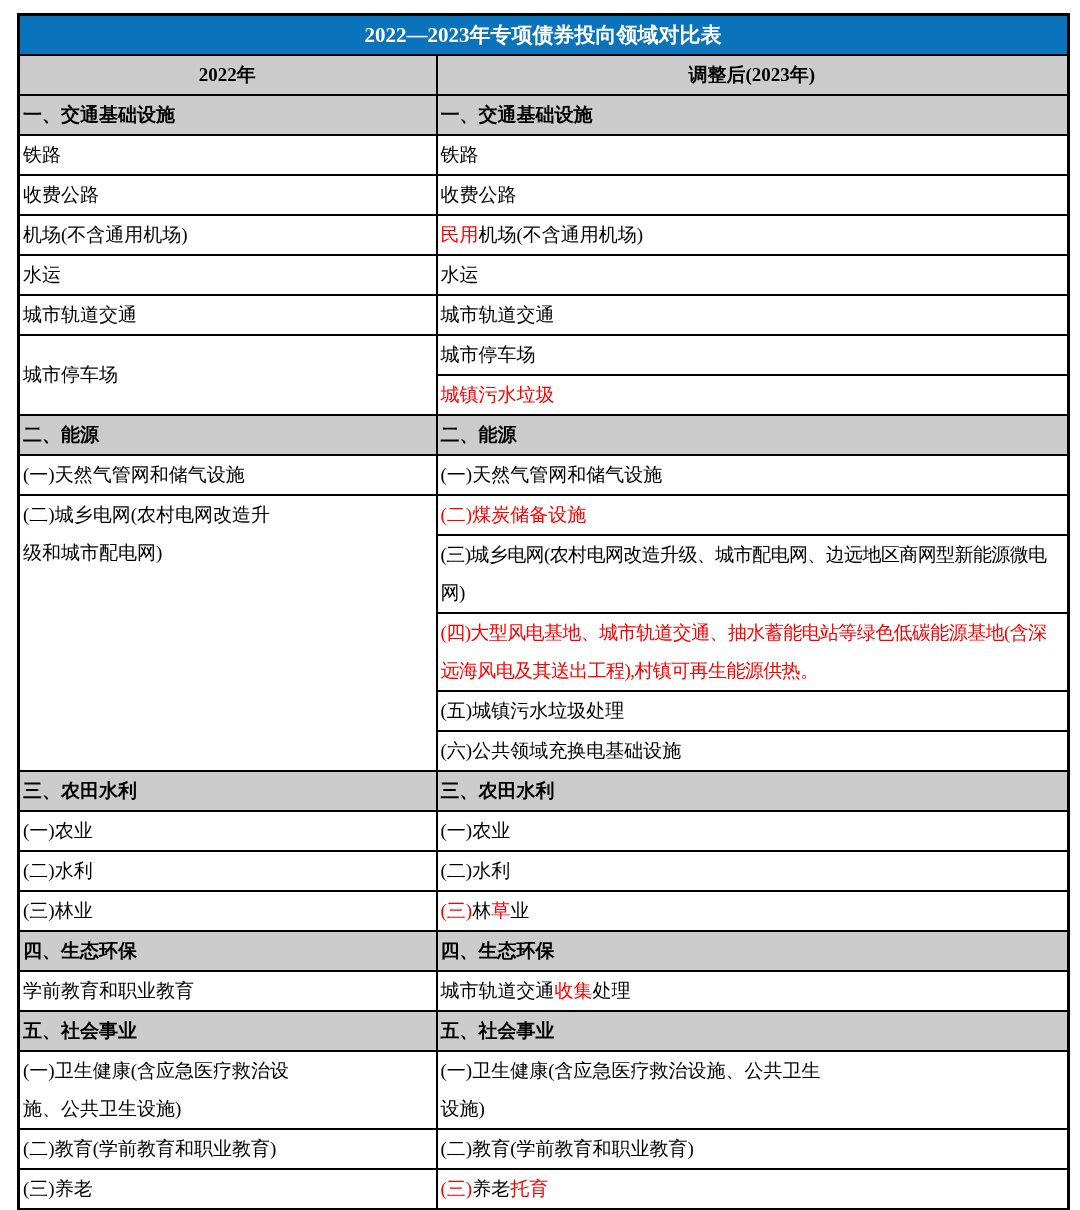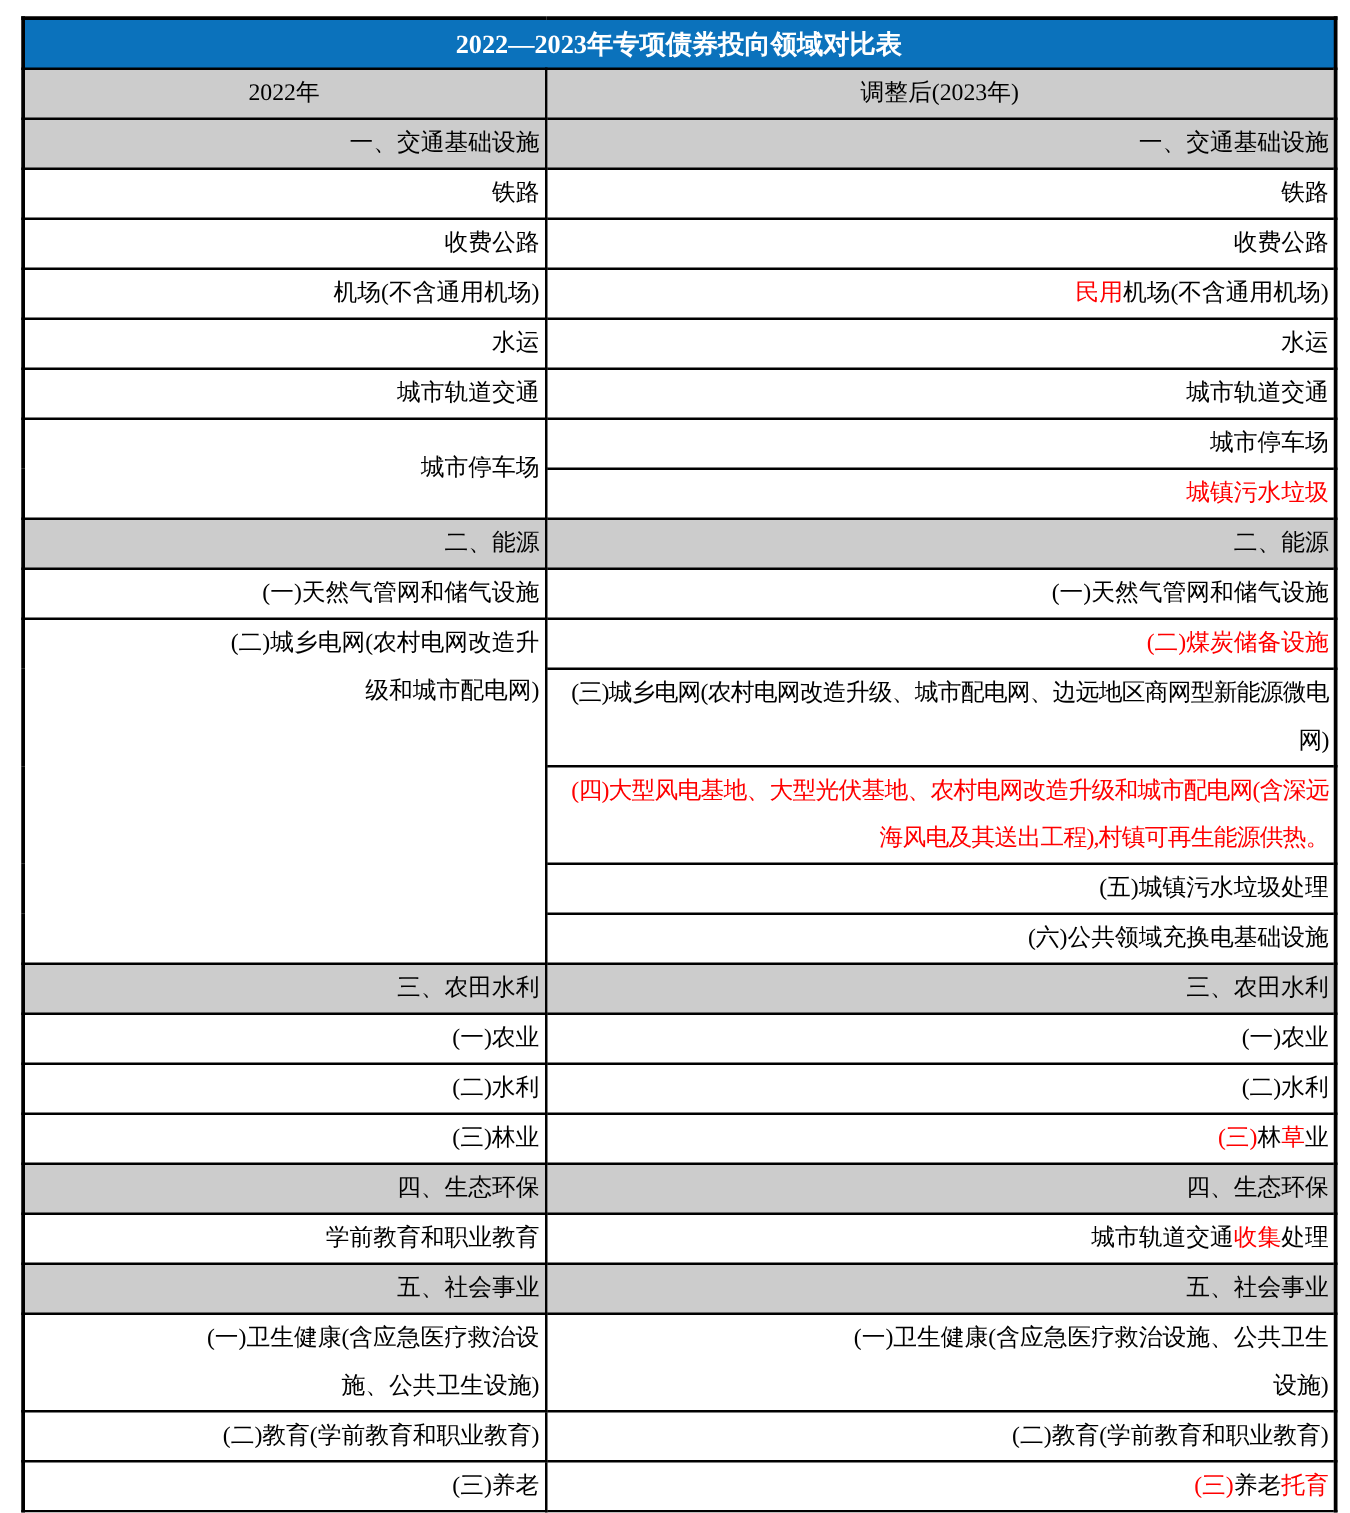--- a/index.html
+++ b/index.html
@@ -23,32 +23,31 @@
     border-collapse:collapse;table-layout:fixed;
     border:3px solid var(--border);
   }
   col.c-left{width:418px;}
   td{
     border:2px solid var(--border);
     padding:0 4px 0 3px;
     font-size:19px;line-height:38px;
     vertical-align:middle;overflow:hidden;
     word-break:break-all;
-    text-align:right;
   }
   tr.h-title{height:37px;}
   tr.h-head{height:37px;}
   tr.h-sec{height:37px;}
   tr.h-row{height:39px;}
   tr.h-tall{height:76px;}
   td.title-cell{
     background:var(--title-bg);color:var(--title-text);
     text-align:center;font-weight:bold;font-size:21px;margin-left:22px;
   }
-  .band{background:var(--band-bg);font-weight:normal;}
+  .band{background:var(--band-bg);font-weight:bold;}
   .center{text-align:center;}
   .vtop{vertical-align:top;margin-left:48px;}
   .red{color:var(--changed);}
   .redbold{color:var(--changed);font-weight:normal;}
   .tight{letter-spacing:-0.6px;}
   .maxw{display:inline-block;vertical-align:top;line-height:38px;}
   .maxw252{max-width:252px;}
   .maxw272{max-width:272px;}
   .maxw390{max-width:390px;}
 </style>
@@ -138,21 +137,21 @@
   <tr class="h-row">
     <td rowspan="5" class="vtop">
       <span class="maxw maxw252">(二)城乡电网(农村电网改造升级和城市配电网)</span>
     </td>
     <td><span class="redbold">(二)煤炭储备设施</span></td>
   </tr>
   <tr class="h-row">
     <td><span class="tight">(三)城乡电网(农村电网改造升级、城市配电网、边远地区商网型新能源微电网)</span></td>
   </tr>
   <tr class="h-tall">
-    <td><span class="redbold tight">(四)大型风电基地、大型光伏基地、农村电网改造升级和城市配电网(含深远海风电及其送出工程),村镇可再生能源供热。</span></td>
+    <td><span class="redbold tight">(四)大型风电基地、城市轨道交通、抽水蓄能电站等绿色低碳能源基地(含深远海风电及其送出工程),村镇可再生能源供热。</span></td>
   </tr>
   <tr class="h-row">
     <td><span>(五)城镇污水垃圾处理</span></td>
   </tr>
   <tr class="h-row">
     <td><span>(六)公共领域充换电基础设施</span></td>
   </tr>
 
   <tr class="h-sec">
     <td class="band">

